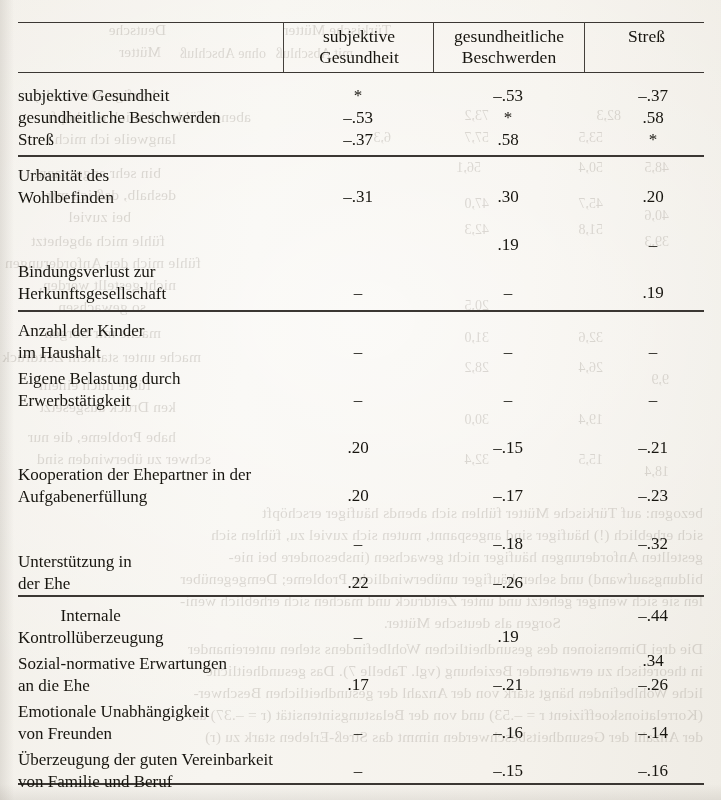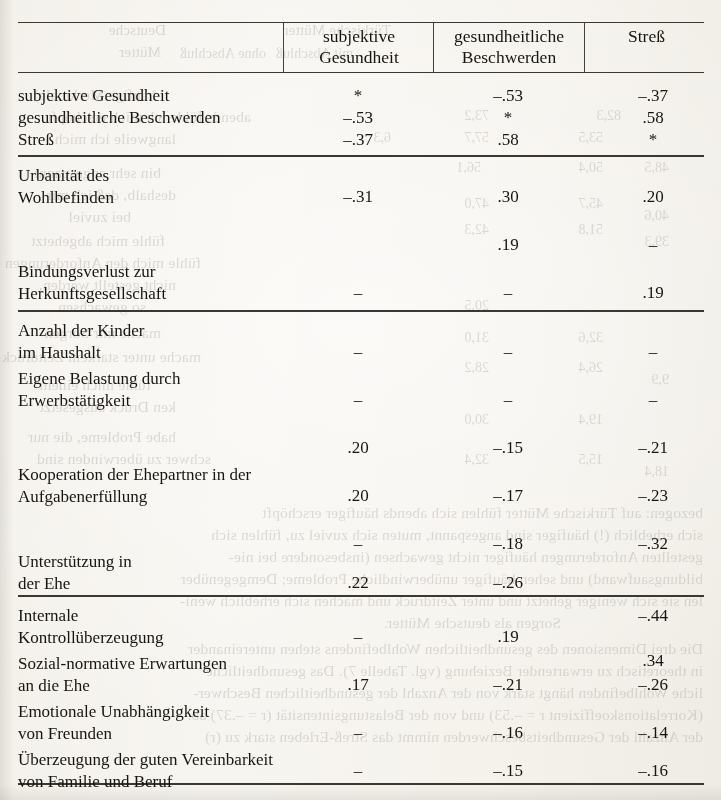--- a/index.html
+++ b/index.html
@@ -249,21 +249,21 @@
   <div class="cell-val c1" style="top:533px;">–</div>
   <div class="cell-val c2" style="top:533px;">–.18</div>
   <div class="cell-val c3" style="top:533px;">–.32</div>
 
   <div class="row-label" style="top:551px;">Unterstützung in
 der Ehe</div>
   <div class="cell-val c1" style="top:572px;">.22</div>
   <div class="cell-val c2" style="top:572px;">–.26</div>
   <div class="cell-val c3" style="top:605px;font-family:Liberation Serif, serif;">–.44</div>
 
-  <div class="row-label" style="top:605px;">Internale
+  <div class="row-label" style="top:605px;text-align:center;">Internale
 Kontrollüberzeugung</div>
   <div class="cell-val c1" style="top:626px;">–</div>
   <div class="cell-val c2" style="top:626px;">.19</div>
   <div class="cell-val c3" style="top:626px;margin-top:24px;">.34</div>
 
   <div class="row-label" style="top:653px;">Sozial-normative Erwartungen
 an die Ehe</div>
   <div class="cell-val c1" style="top:674px;">.17</div>
   <div class="cell-val c2" style="top:674px;">–.21</div>
   <div class="cell-val c3" style="top:674px;">–.26</div>

